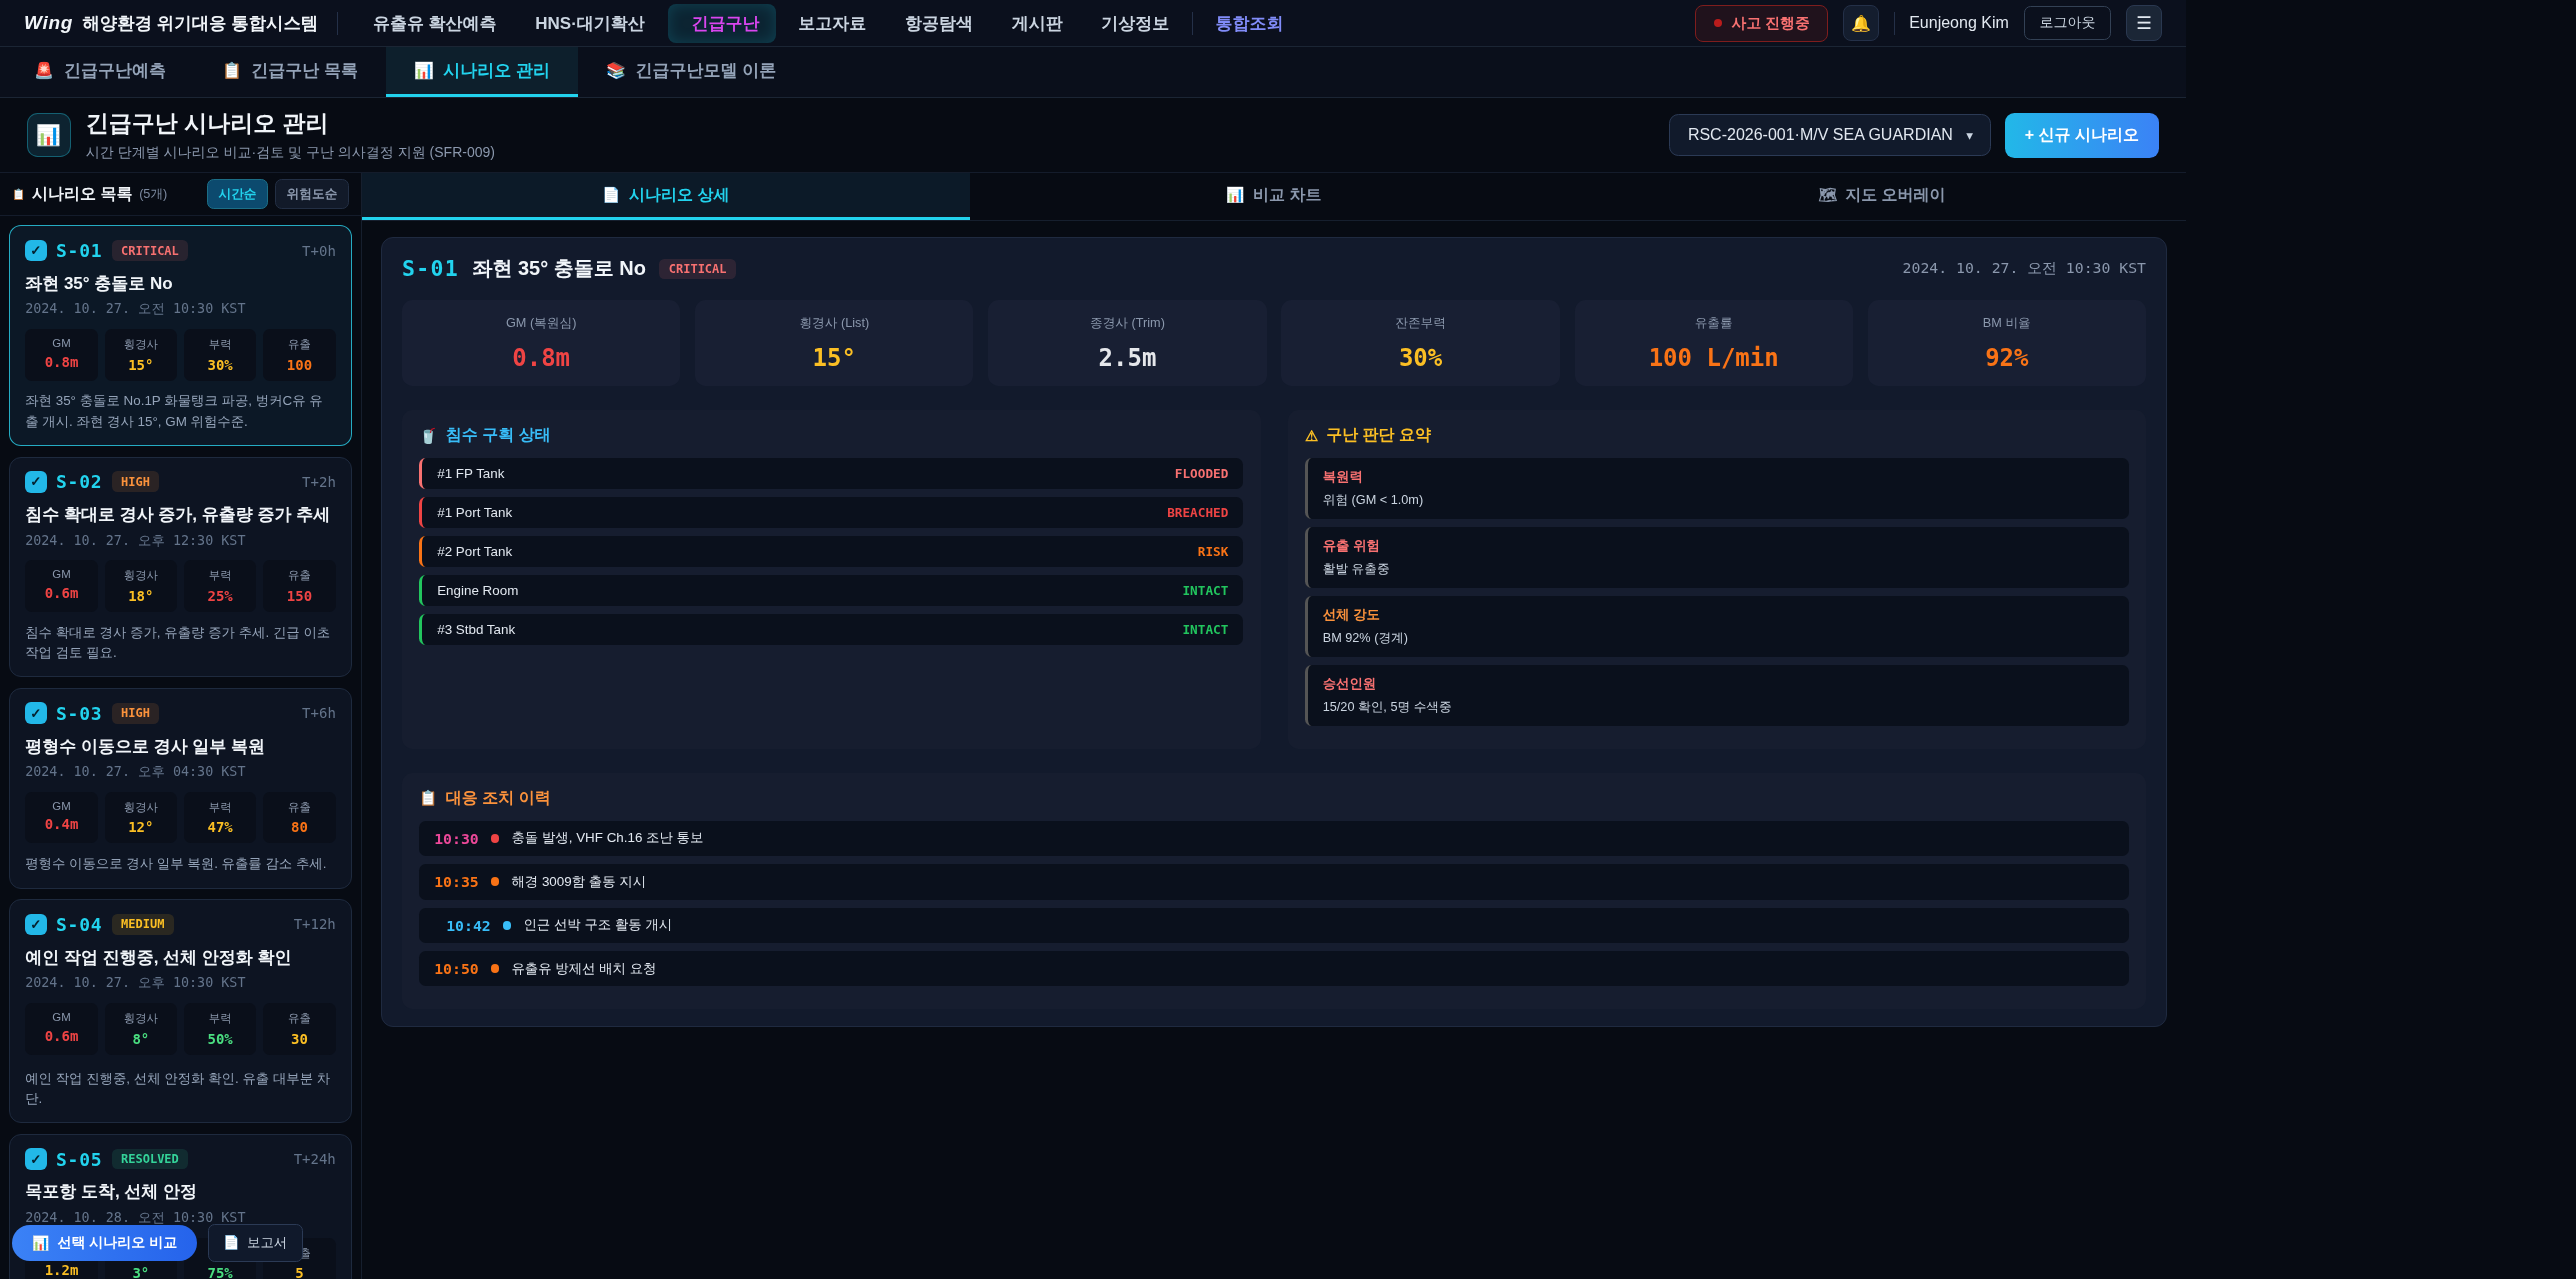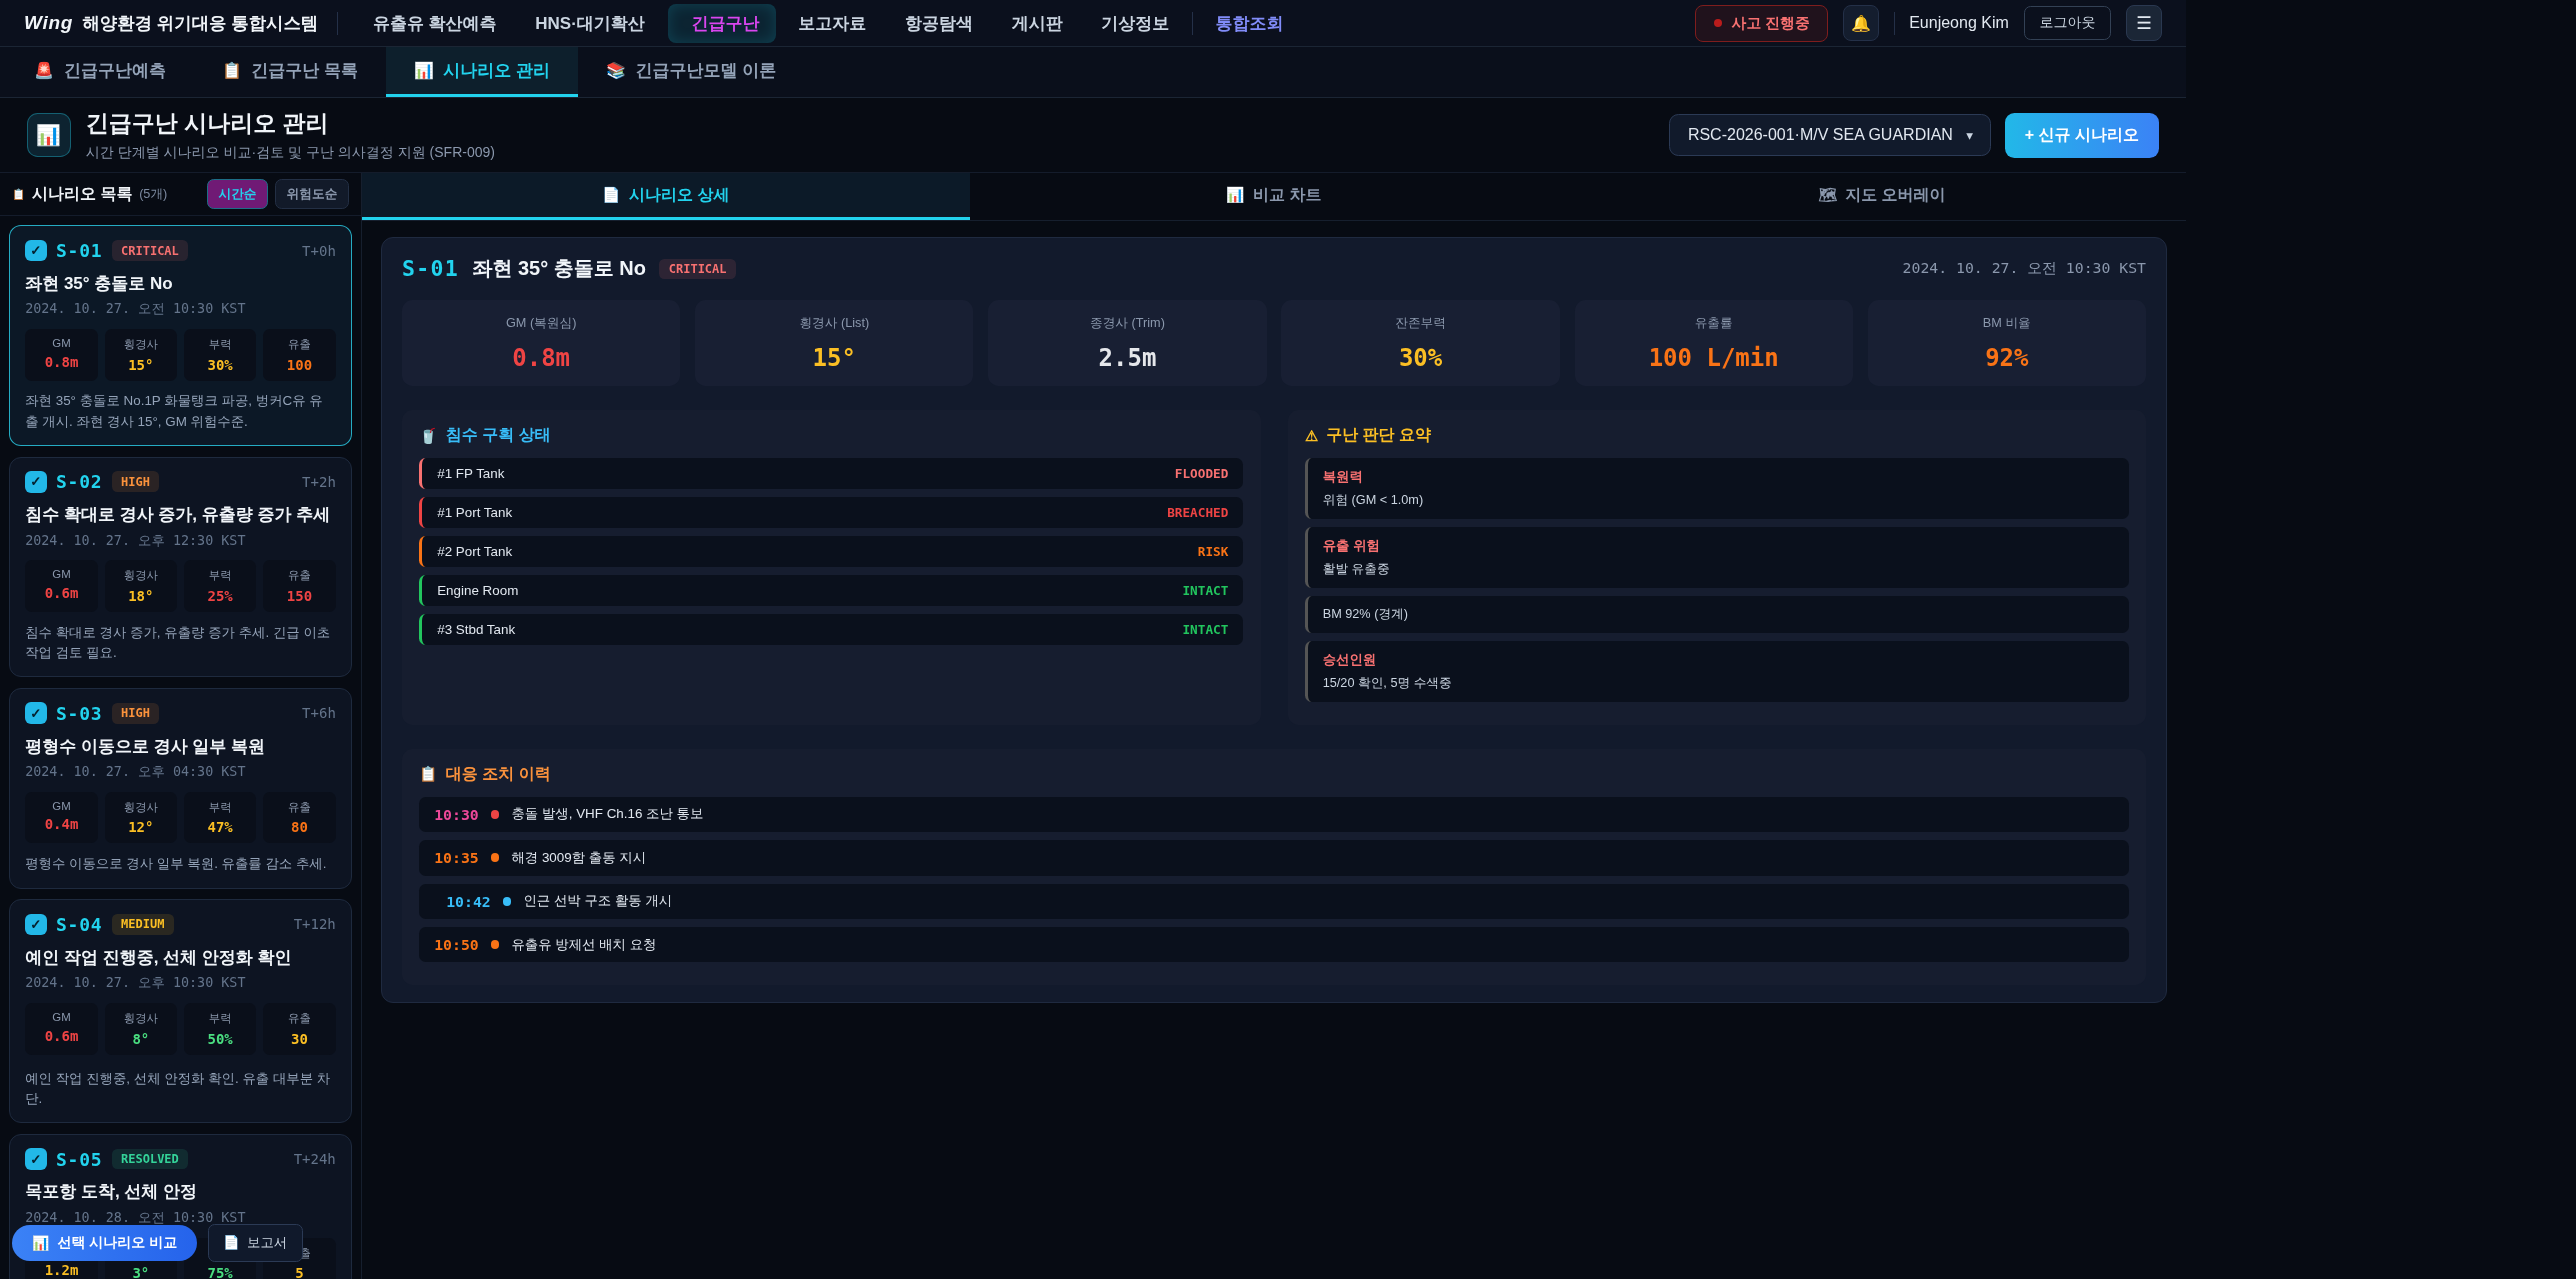--- a/index.html
+++ b/index.html
@@ -51,21 +51,21 @@
     border:none; border-radius:9.4px; padding:12px 20px; cursor:pointer; font-family:inherit;}
 
   
   .content { flex:1; display:flex; min-height:0; }
   .sidebar { width:362px; flex:0 0 362px; border-right:0.7px solid #161f2e; display:flex; flex-direction:column; position:relative; }
   .sb-head { height:43px; flex:0 0 43px; display:flex; align-items:center; gap:6.7px; padding:0 12px; border-bottom:0.7px solid #141c2b; }
   .sb-title { font-size:16px; font-weight:800; color:#f1f5f9; }
   .sb-count { font-size:12.7px; color:#7c8aa0; }
   .sb-sorts { margin-left:auto; display:flex; gap:6.7px; }
   .sort-btn { font-size:12.7px; font-weight:700; border-radius:6.7px; padding:5.4px 10.7px; cursor:pointer; font-family:inherit;}
-  .sort-btn.on  { color:#22d3ee; background:#701a75; border:1px solid #1c6e86; }
+  .sort-btn.on  { color:#22d3ee; background:#0c4a6e; border:1px solid #1c6e86; }
   .sort-btn.off { color:#8b98ad; background:#121a29; border:1px solid #232f44; }
   .slist { flex:1; padding:9.4px; display:flex; flex-direction:column; gap:10.7px; overflow:hidden; }
 
   .scard { background:#0d1422; border:1px solid #1e2a3e; border-radius:12px; padding:13.4px 14.8px; cursor:pointer; }
   .scard.sel { border-color:rgba(42,199,223,.85); background:#0c1826; }
   .scard-top { display:flex; align-items:center; gap:9.4px; }
   .cbx { width:21.5px; height:21.5px; border-radius:6px; background:#22b8e8; display:flex; align-items:center; justify-content:center; cursor:pointer;}
   .cbx .ck { color:#04202e; font-size:13.4px; font-weight:800; }
   .sid { font-size:18px; font-weight:700; color:#22d3ee; letter-spacing:0.7px; }
   .badge { font-family:"DejaVu Sans Mono", monospace; font-size:12px; font-weight:700; padding:3.4px 9.4px; border-radius:5.4px; }
@@ -483,20 +483,21 @@
             </div>
             <div class="judge bl-red">
               <div class="jname jt-red">복원력</div>
               <div class="jdesc">위험 (GM &lt; 1.0m)</div>
             </div>
             <div class="judge bl-red">
               <div class="jname jt-red">유출 위험</div>
               <div class="jdesc">활발 유출중</div>
             </div>
             <div class="judge bl-orange">
+              <div class="jname jt-orange">선체 강도</div>
               <div class="jdesc">BM 92% (경계)</div>
             </div>
             <div class="judge bl-red">
               <div class="jname jt-red">승선인원</div>
               <div class="jdesc">15/20 확인, 5명 수색중</div>
             </div>
           </div>
         </div>
 
         <div class="history">

